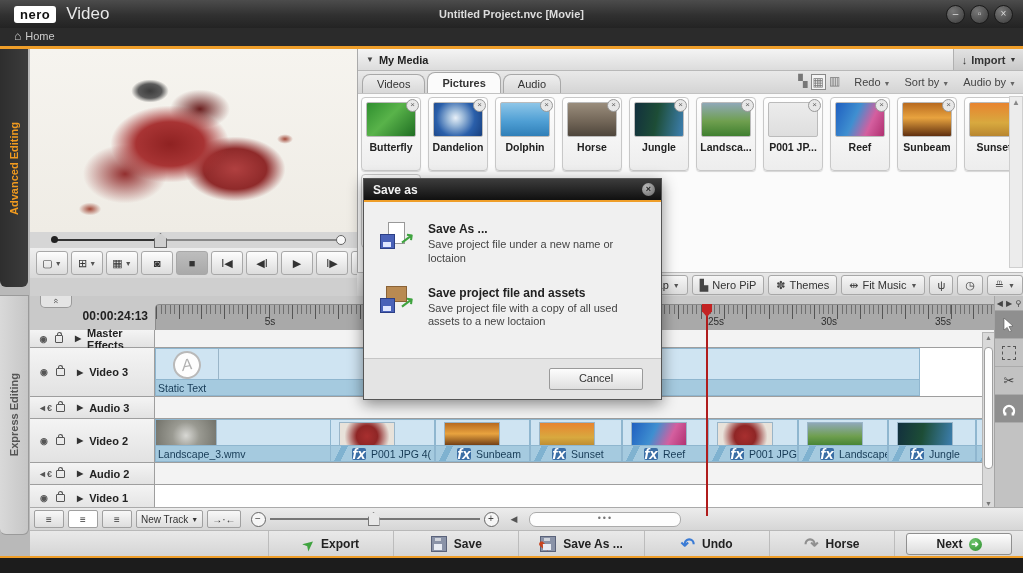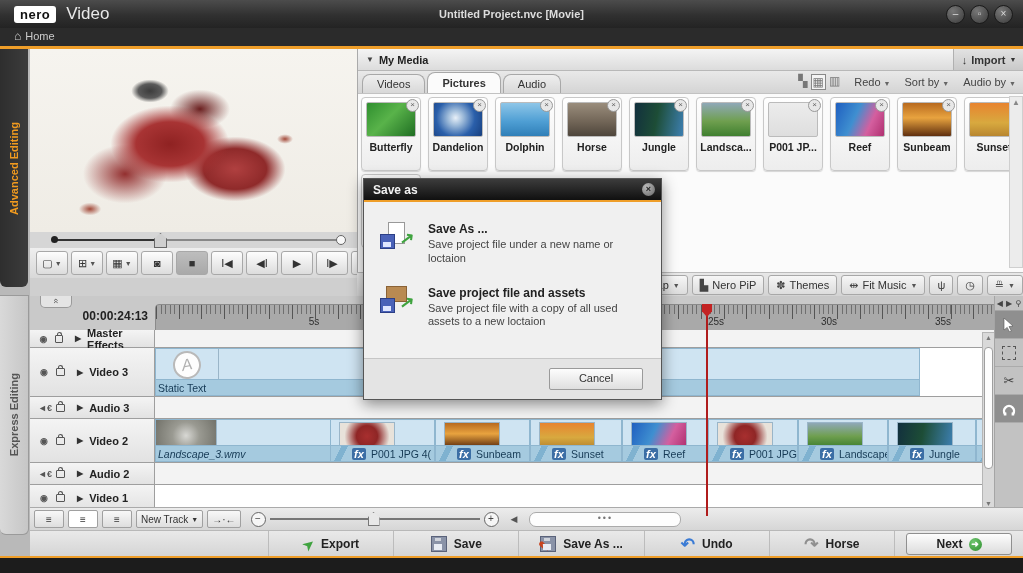--- a/index.html
+++ b/index.html
@@ -134,21 +134,21 @@
   .rowhead .lock:before{content:"";position:absolute;left:1px;top:-4px;width:3px;height:3px;border:1px solid #555;
     border-bottom:none;border-radius:3px 3px 0 0;}
   .rowhead .exp{font-size:8px;color:#333;margin-left:4px;}
   .rowcontent{flex:1;position:relative;background:#fff;overflow:hidden;}
   .trow.small .rowcontent{background:#f3f3f3;}
   .r-master{height:17px;}.r-v3{height:48px;}.r-a3{height:21px;}.r-v2{height:43px;}.r-a2{height:21px;}.r-v1{height:26px;}
   .clip{position:absolute;top:0;bottom:0;background:#cfe4f2;border:1px solid #8fb6cf;box-sizing:border-box;}
   .cbar{position:absolute;left:0;right:0;bottom:0;height:15px;background:#a5cadf;border-top:1px solid #8fb6cf;
     display:flex;align-items:center;font-size:10.5px;color:#163a55;overflow:hidden;}
   .wedge{width:20px;height:15px;flex:0 0 20px;background:linear-gradient(115deg,transparent 38%,#7fb2d0 38% 62%,transparent 62%);}
-  .fxb{flex:0 0 14px;height:12px;background:#3b6ea5;color:#fff;font-size:11px;font-style:italic;font-weight:bold;
+  .fxb{flex:0 0 14px;height:12px;background:#3b6ea5;color:#fff;font-size:15px;font-style:italic;font-weight:bold;
     text-align:center;line-height:12px;border-radius:2px;margin:0 3px 0 1px;}
   .cname{white-space:nowrap;padding-left:2px;}
   .cthumb{position:absolute;left:8px;top:2px;width:54px;height:24px;border:1px solid #9ab5c8;}
   .clip.big .cthumb{left:0;top:0;width:60px;height:26px;border:none;border-right:1px solid #9ab5c8;}
   .clip.v3 .cthumb{left:0;top:0;width:62px;height:31px;border:none;border-right:1px solid #9ab5c8;
     display:flex;align-items:center;justify-content:center;}
   .aglyph{width:24px;height:24px;border:2px solid #b9b9b9;border-radius:50%;color:#b0b0b0;font-size:16px;font-style:italic;
     text-align:center;line-height:23px;background:#fdfdfd;transform:rotate(-12deg);}
   .playhead{position:absolute;left:676px;top:8px;width:2px;height:212px;background:#b01c1c;z-index:20;}
   .pflag{position:absolute;left:-4px;top:0;width:10px;height:13px;background:#c32222;
@@ -405,21 +405,21 @@
   </div>
 
   <div class="timeline">
     <div class="collapsetab"><span>«</span></div>
     <div class="timecode">00:00:24:13</div>
     <div class="ruler">
       <div class="ticks"></div>
         <div class="bigticks"></div>
       <div>
 
-      <span class="rlabel" style="left: 114px; margin-left: 44px;">5s</span>
+      <span class="rlabel" style="left: 114px;">5s</span>
           <span class="rlabel" style="left: 560px;">25s</span>
           <span class="rlabel" style="left: 673px;">30s</span>
           <span class="rlabel" style="left: 787px;">35s</span>
         </div>
     </div>
     <div class="tlbody">
       <div class="trow small r-master">
         <div class="rowhead">
           <span class="ric">◉</span>
             <span class="lock"></span>
@@ -458,21 +458,21 @@
       </div>
       <div class="trow r-v2">
         <div class="rowhead">
           <span class="ric">◉</span>
             <span class="lock"></span>
           <span class="exp">▶</span>
             <span>Video 2</span>
         </div>
         <div class="rowcontent">
 
-        <div class="clip big" style="left: 0px; width: 188px; font-style: italic;">
+        <div class="clip big" style="left: 0px; width: 188px;">
               <div class="cthumb" style="background: radial-gradient(circle at 50% 60%, rgb(216, 216, 212) 0%, rgb(154, 154, 146) 40%, rgb(114, 114, 106) 100%);"></div>
               <div class="cbar">
 
                 <span class="cname">Landscape_3.wmv</span>
               </div>
             </div>
             <div class="clip" style="left: 175px; width: 105px;">
               <div class="cthumb" style="background: radial-gradient(circle at 50% 55%, rgb(168, 47, 47) 0%, rgb(143, 38, 38) 35%, rgb(232, 226, 218) 75%);"></div>
               <div class="cbar">
                 <span class="wedge"></span>

